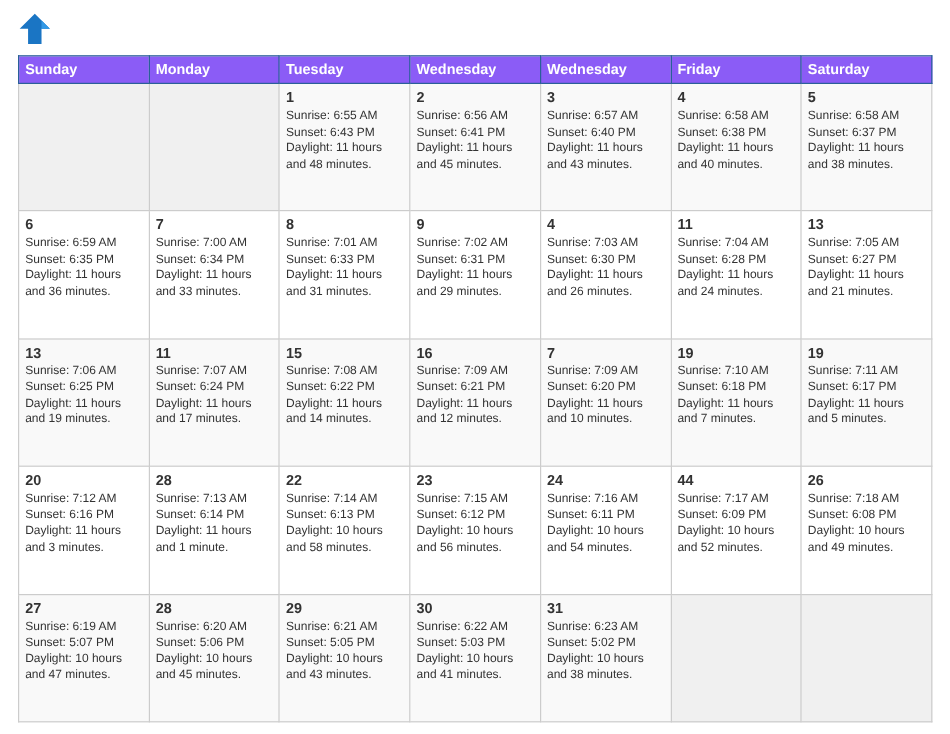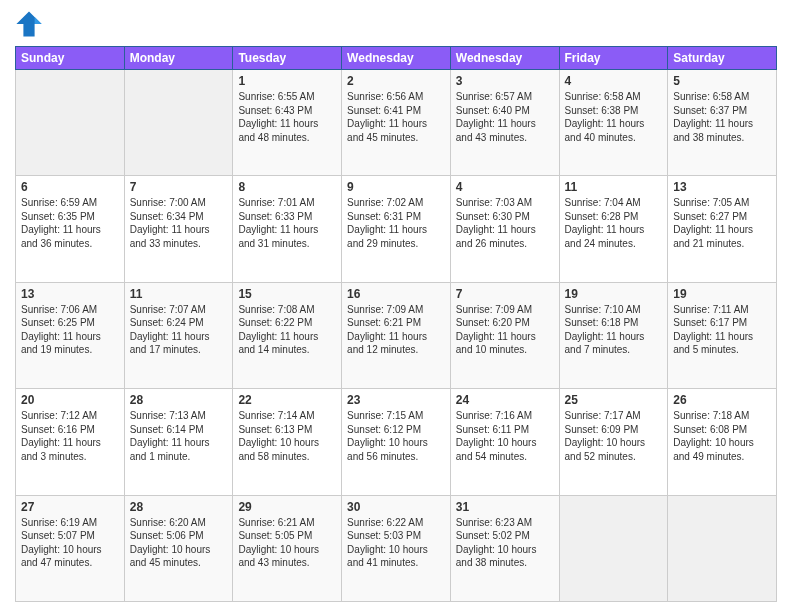--- a/index.html
+++ b/index.html
@@ -230,21 +230,21 @@
           </td>
           <td>
             <span class="day-num">23</span>
             <div class="cell-text">Sunrise: 7:15 AM<br>Sunset: 6:12 PM<br>Daylight: 10 hours<br>and 56 minutes.</div>
           </td>
           <td>
             <span class="day-num">24</span>
             <div class="cell-text">Sunrise: 7:16 AM<br>Sunset: 6:11 PM<br>Daylight: 10 hours<br>and 54 minutes.</div>
           </td>
           <td>
-            <span class="day-num">25</span>
+            <span class="day-num">44</span>
             <div class="cell-text">Sunrise: 7:17 AM<br>Sunset: 6:09 PM<br>Daylight: 10 hours<br>and 52 minutes.</div>
           </td>
           <td>
             <span class="day-num">26</span>
             <div class="cell-text">Sunrise: 7:18 AM<br>Sunset: 6:08 PM<br>Daylight: 10 hours<br>and 49 minutes.</div>
           </td>
         </tr>
         <tr>
           <td>
             <span class="day-num">27</span>

